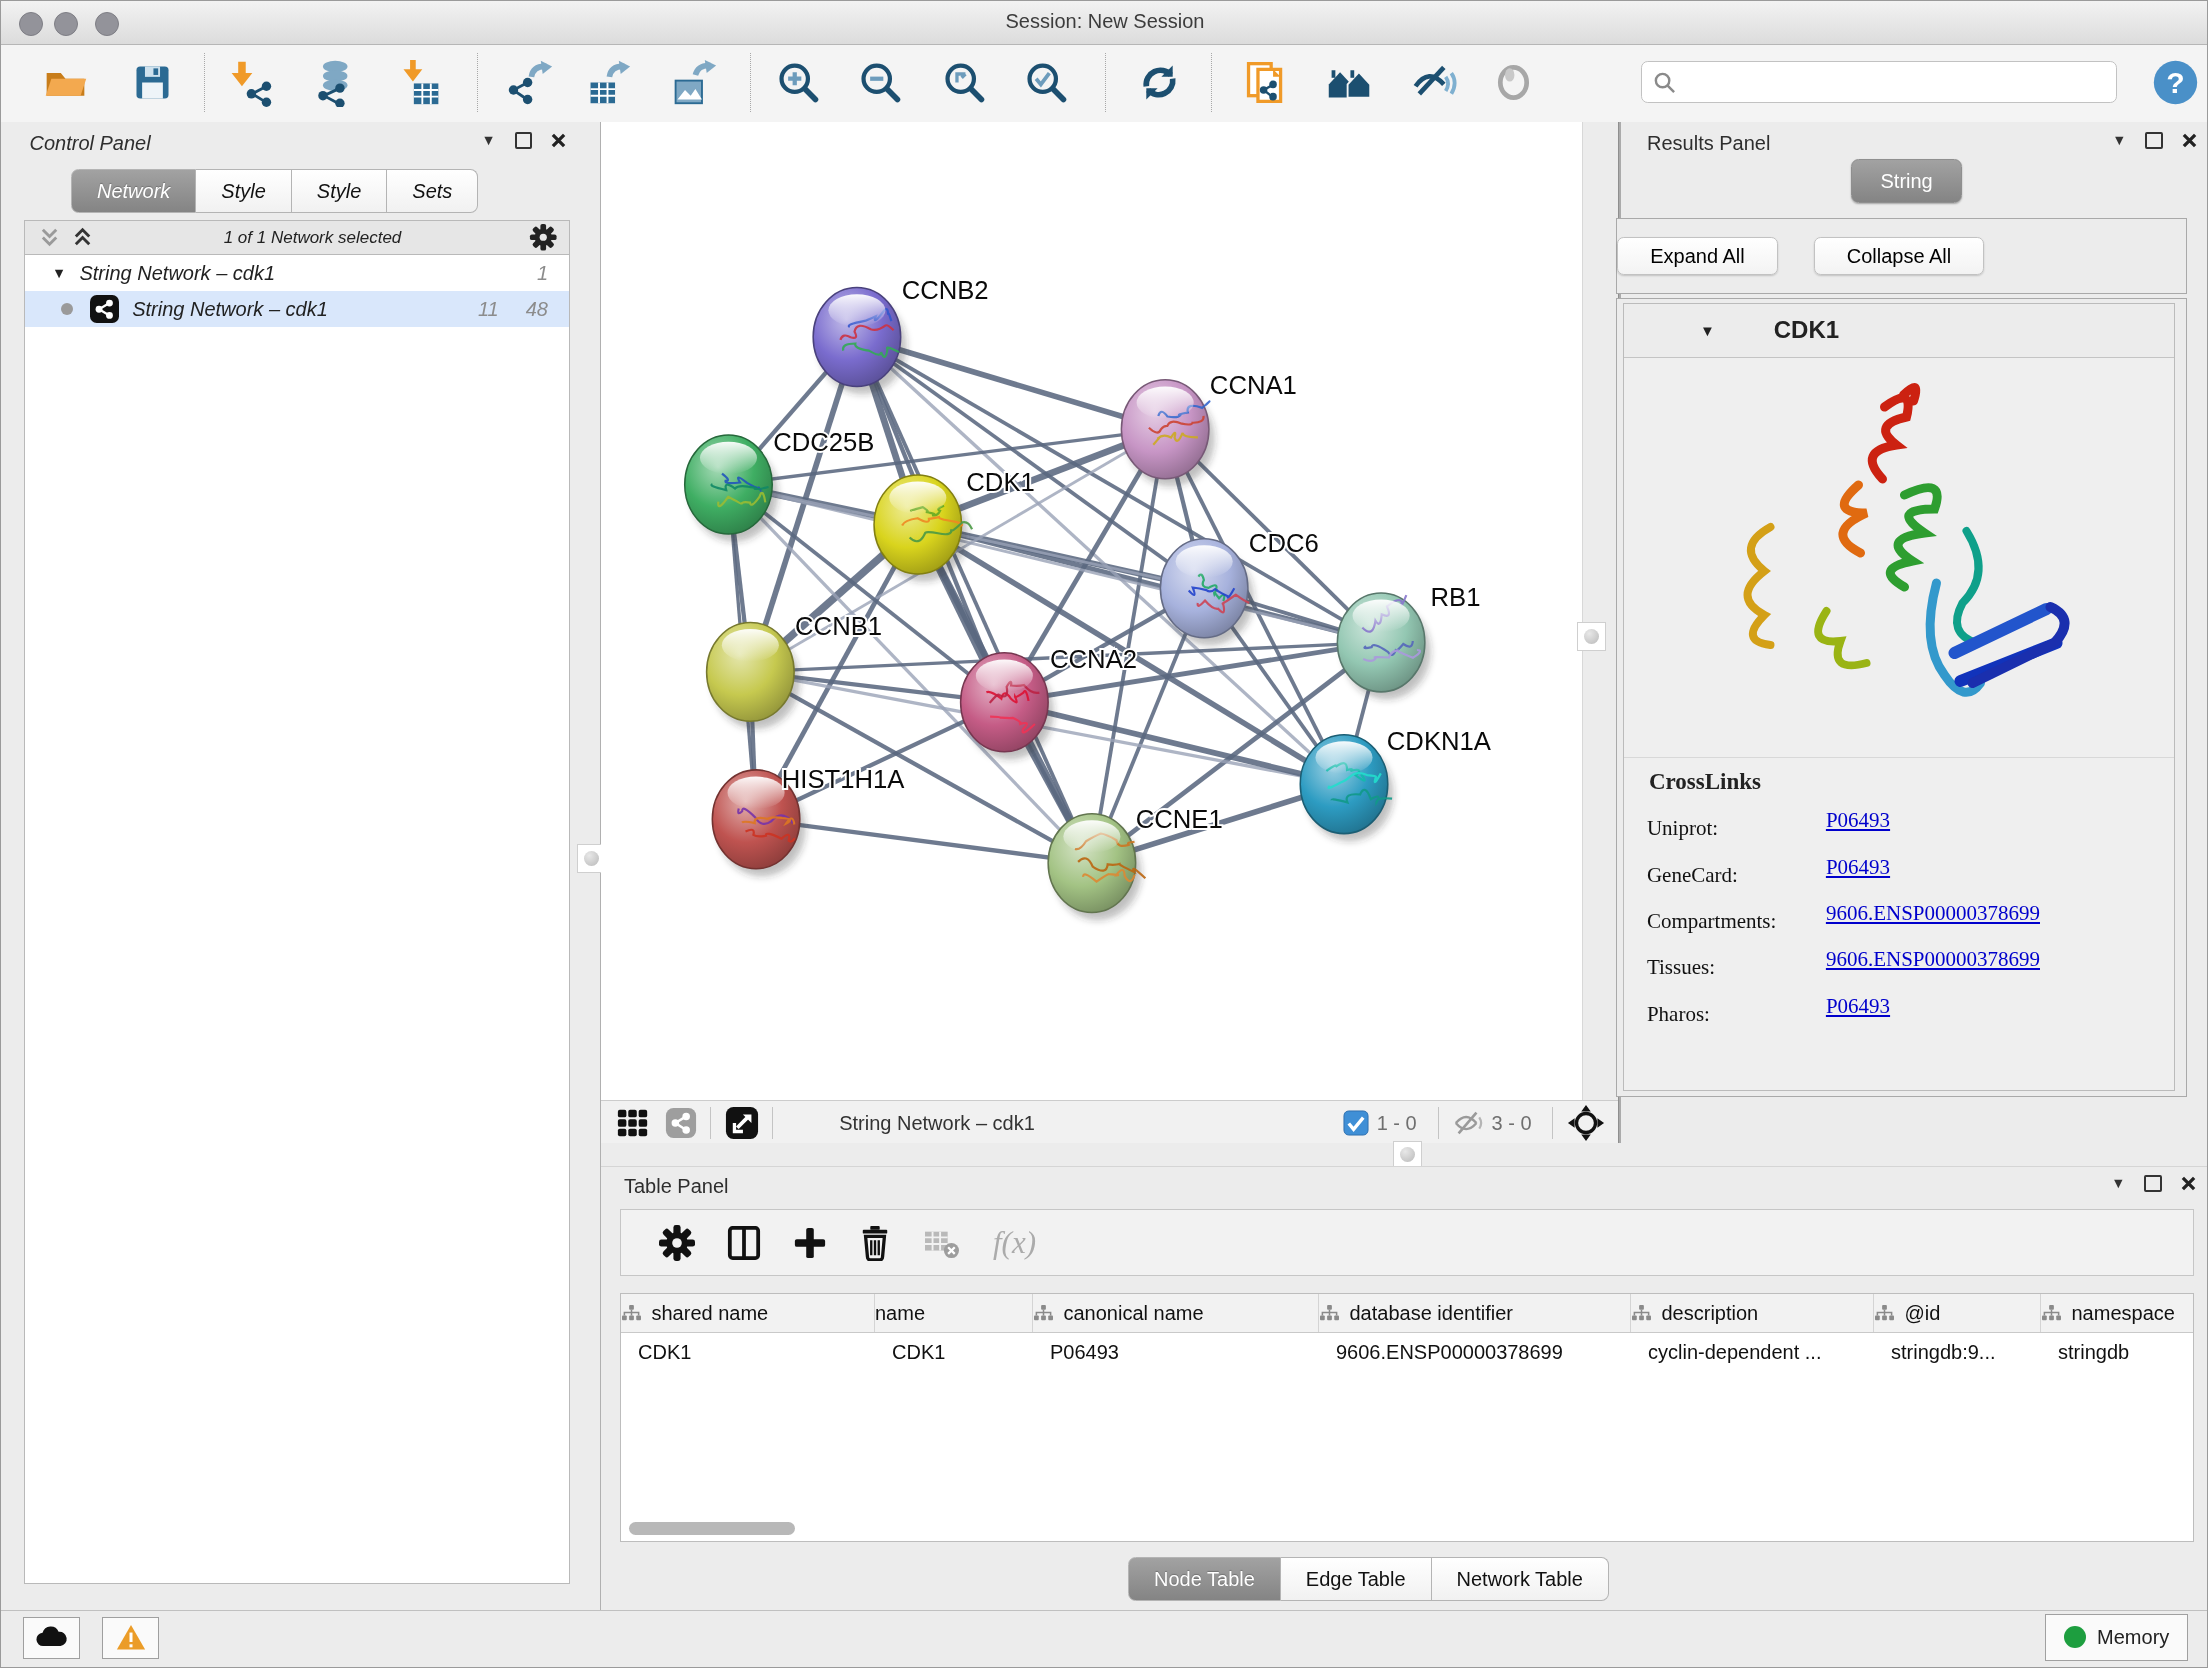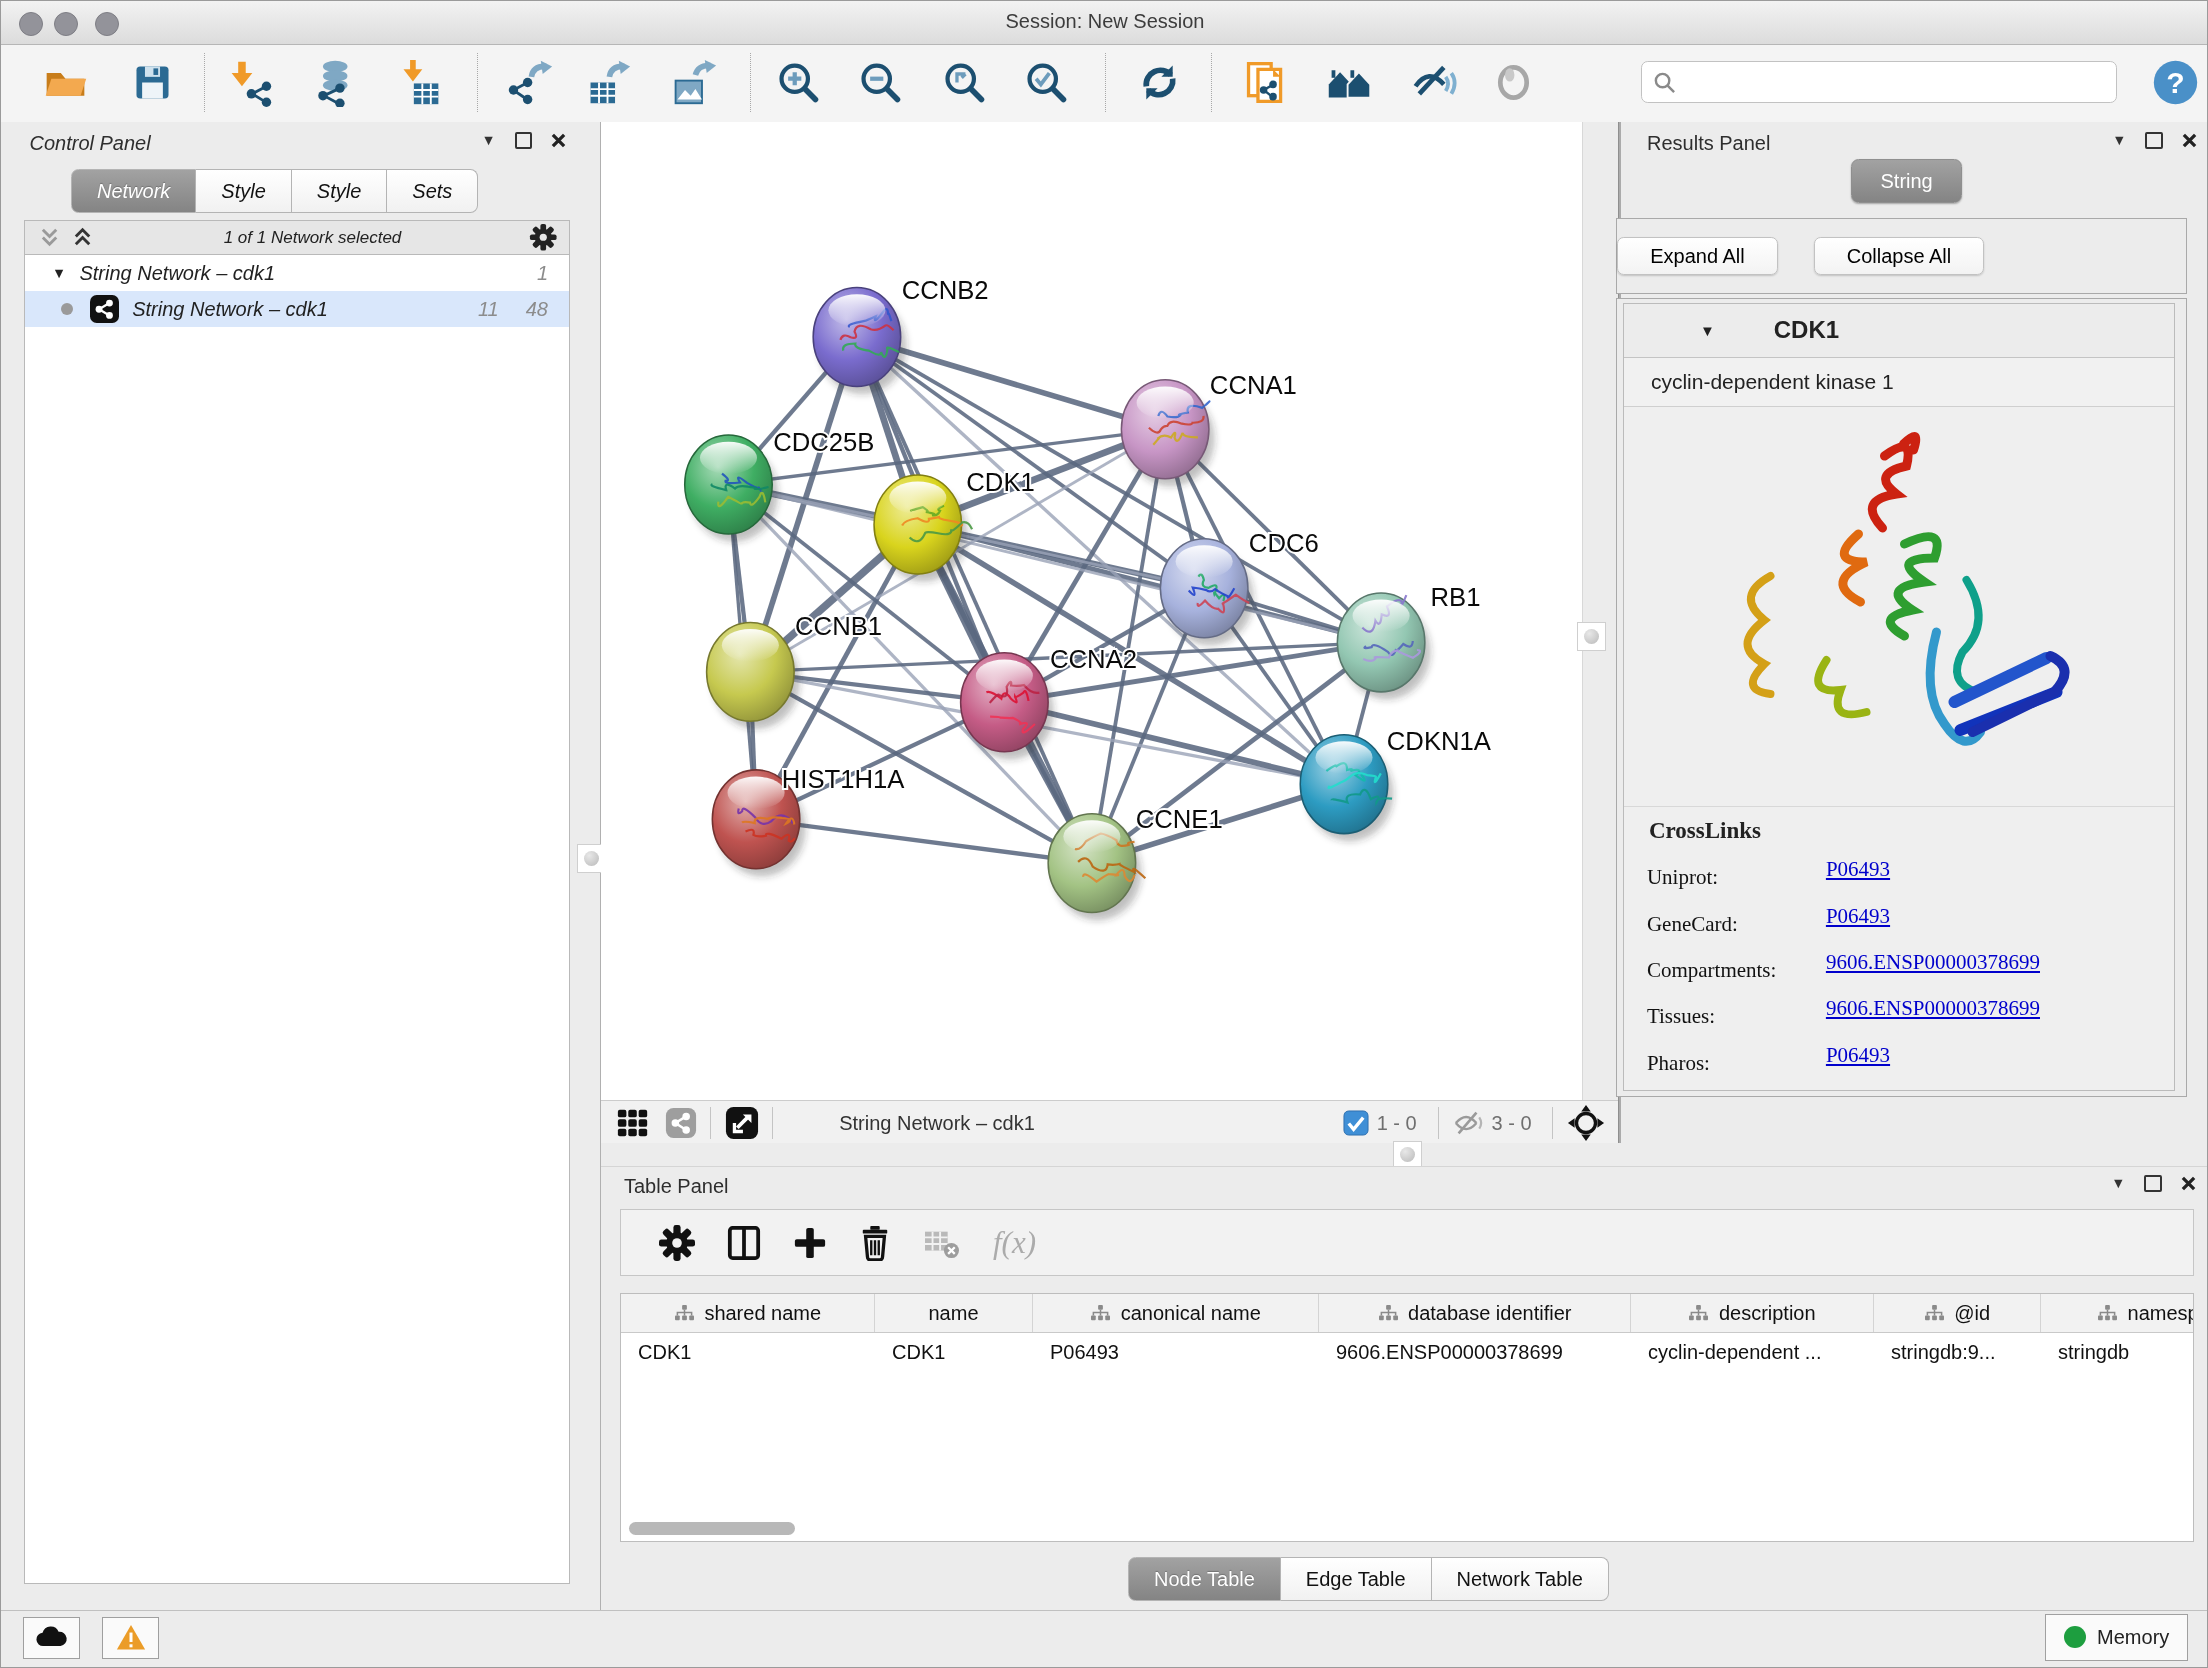--- a/index.html
+++ b/index.html
@@ -71,21 +71,21 @@
   .cl-row{display:flex;font-size:21px;margin:13.3px 0 0 23px;}
   .cl-row .lbl{width:179px;color:#111;margin-top:8px;}
   .cl-row a{color:#0000cc;text-decoration:underline;}
 
   
   .tpanel{left:600px;top:1165px;width:1608px;height:444px;background:#ececec;border-top:1px solid #d5d5d5;}
   .tp-toolbar{position:absolute;left:19px;top:42px;width:1574px;height:67px;background:#f2f2f2;
       border:1px solid #c6c6c6;box-sizing:border-box;display:flex;align-items:center;gap:32px;padding-left:38px;}
   .tbl{position:absolute;left:19px;top:126px;width:1574px;height:249px;background:#fff;border:1px solid #bdbdbd;box-sizing:border-box;overflow:hidden;}
   .tbl-head{display:flex;height:38px;background:#f2f2f2;border-bottom:1px solid #c9c9c9;}
-  .tbl-head .hc{display:flex;align-items:center;justify-content:center;gap:9.5px;font-size:20px;color:#111;
+  .tbl-head .hc{display:flex;align-items:center;gap:9.5px;font-size:20px;color:#111;
       border-right:1px solid #d4d4d4;box-sizing:border-box;overflow:hidden;white-space:nowrap;flex:none;}
   .tbl-row{display:flex;height:38px;}
   .tbl-row .dc{font-size:20px;color:#111;padding-left:17px;display:flex;align-items:center;
       box-sizing:border-box;overflow:hidden;white-space:nowrap;flex:none;}
   .hscroll{position:absolute;left:7.6px;bottom:5.7px;width:166px;height:13.3px;background:#b8b8b8;border-radius:6.7px;}
   .tp-tabs{position:absolute;left:527px;top:390px;}
 
   
   .statusbar{left:0;top:1609px;width:2208px;height:59px;background:#ececec;border-top:1px solid #c0c0c0;}
   .sbtn{position:absolute;top:5.7px;width:55px;height:40px;background:#fafafa;border:1px solid #9f9f9f;
@@ -628,23 +628,20 @@
     <div class="rbox" style="top:96px;height:76px;display:flex;align-items:center;gap:36px">
       <button class="rbtn">Expand All</button>
       <button class="rbtn">Collapse All</button>
     </div>
 
     <div class="rbox" style="top:176px;height:799px">
       <div class="cdk-box">
         <div style="height:53px;display:flex;align-items:center;border-bottom:1px solid #c4c4c4;background:#ececec">
           <span style="margin-left:76px;font-size:15px">▼</span>
           <span style="margin-left:59px;font-size:24px;font-weight:bold">CDK1</span>
-        </div>
-        <div style="height:48px;display:flex;align-items:center;border-bottom:1px solid #cfcfcf;background:#f1f1f1">
-          <span style="margin-left:27px;font-size:21px">cyclin-dependent kinase 1</span>
         </div>
         <div style="height:399px;display:flex;align-items:center;justify-content:center">
           <svg width="399" height="380" viewBox="0 0 380 380">
             <path d="M195 28q18-18 10 6M176 40q30-22 22 10 q-36 8-10 28 q-40 6-14 34" stroke="#cc2211" stroke-width="9" fill="none" stroke-linecap="round"></path>
             <path d="M150 118q-32 28 8 28 q-44 20-6 40" stroke="#e06a10" stroke-width="9" fill="none" stroke-linecap="round"></path>
             <path d="M62 160q-36 20-6 44 q-34 26 0 44 q-26 26 6 30" stroke="#d4a017" stroke-width="8" fill="none" stroke-linecap="round"></path>
             <path d="M118 244q-22 34 14 30 q-12 32 26 22" stroke="#9ab414" stroke-width="8" fill="none" stroke-linecap="round"></path>
             <path d="M196 128q42-20 30 14 q-46 0-10 24 q-46 6-12 28 q-40 8-8 26" stroke="#2e9e30" stroke-width="9" fill="none" stroke-linecap="round"></path>
             <path d="M258 164q26 42-4 72 q-16 30 14 40" stroke="#0fa08a" stroke-width="8" fill="none" stroke-linecap="round"></path>
             <path d="M228 216q-16 60 8 92 q20 30 36 8" stroke="#3399cc" stroke-width="9" fill="none" stroke-linecap="round"></path>

